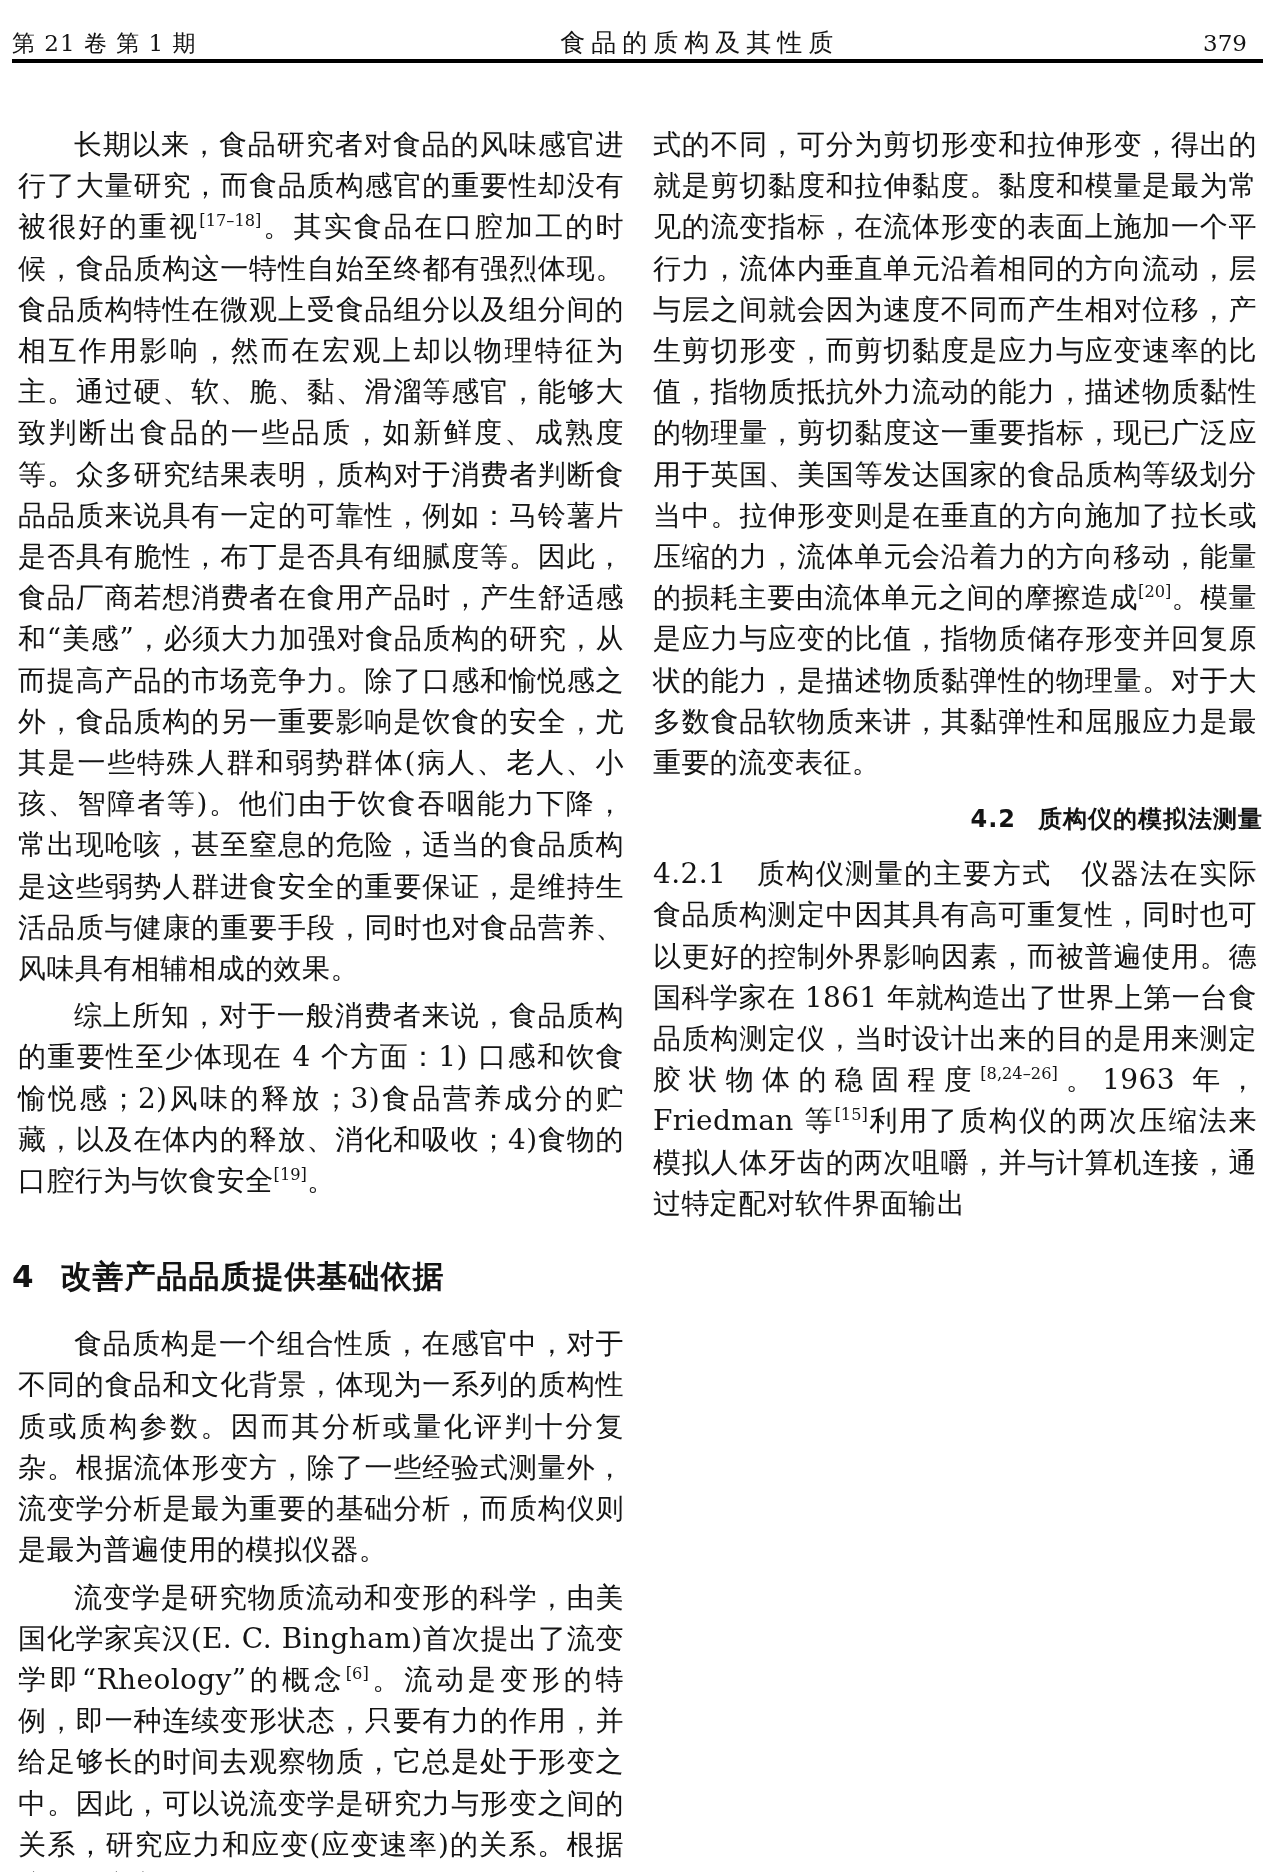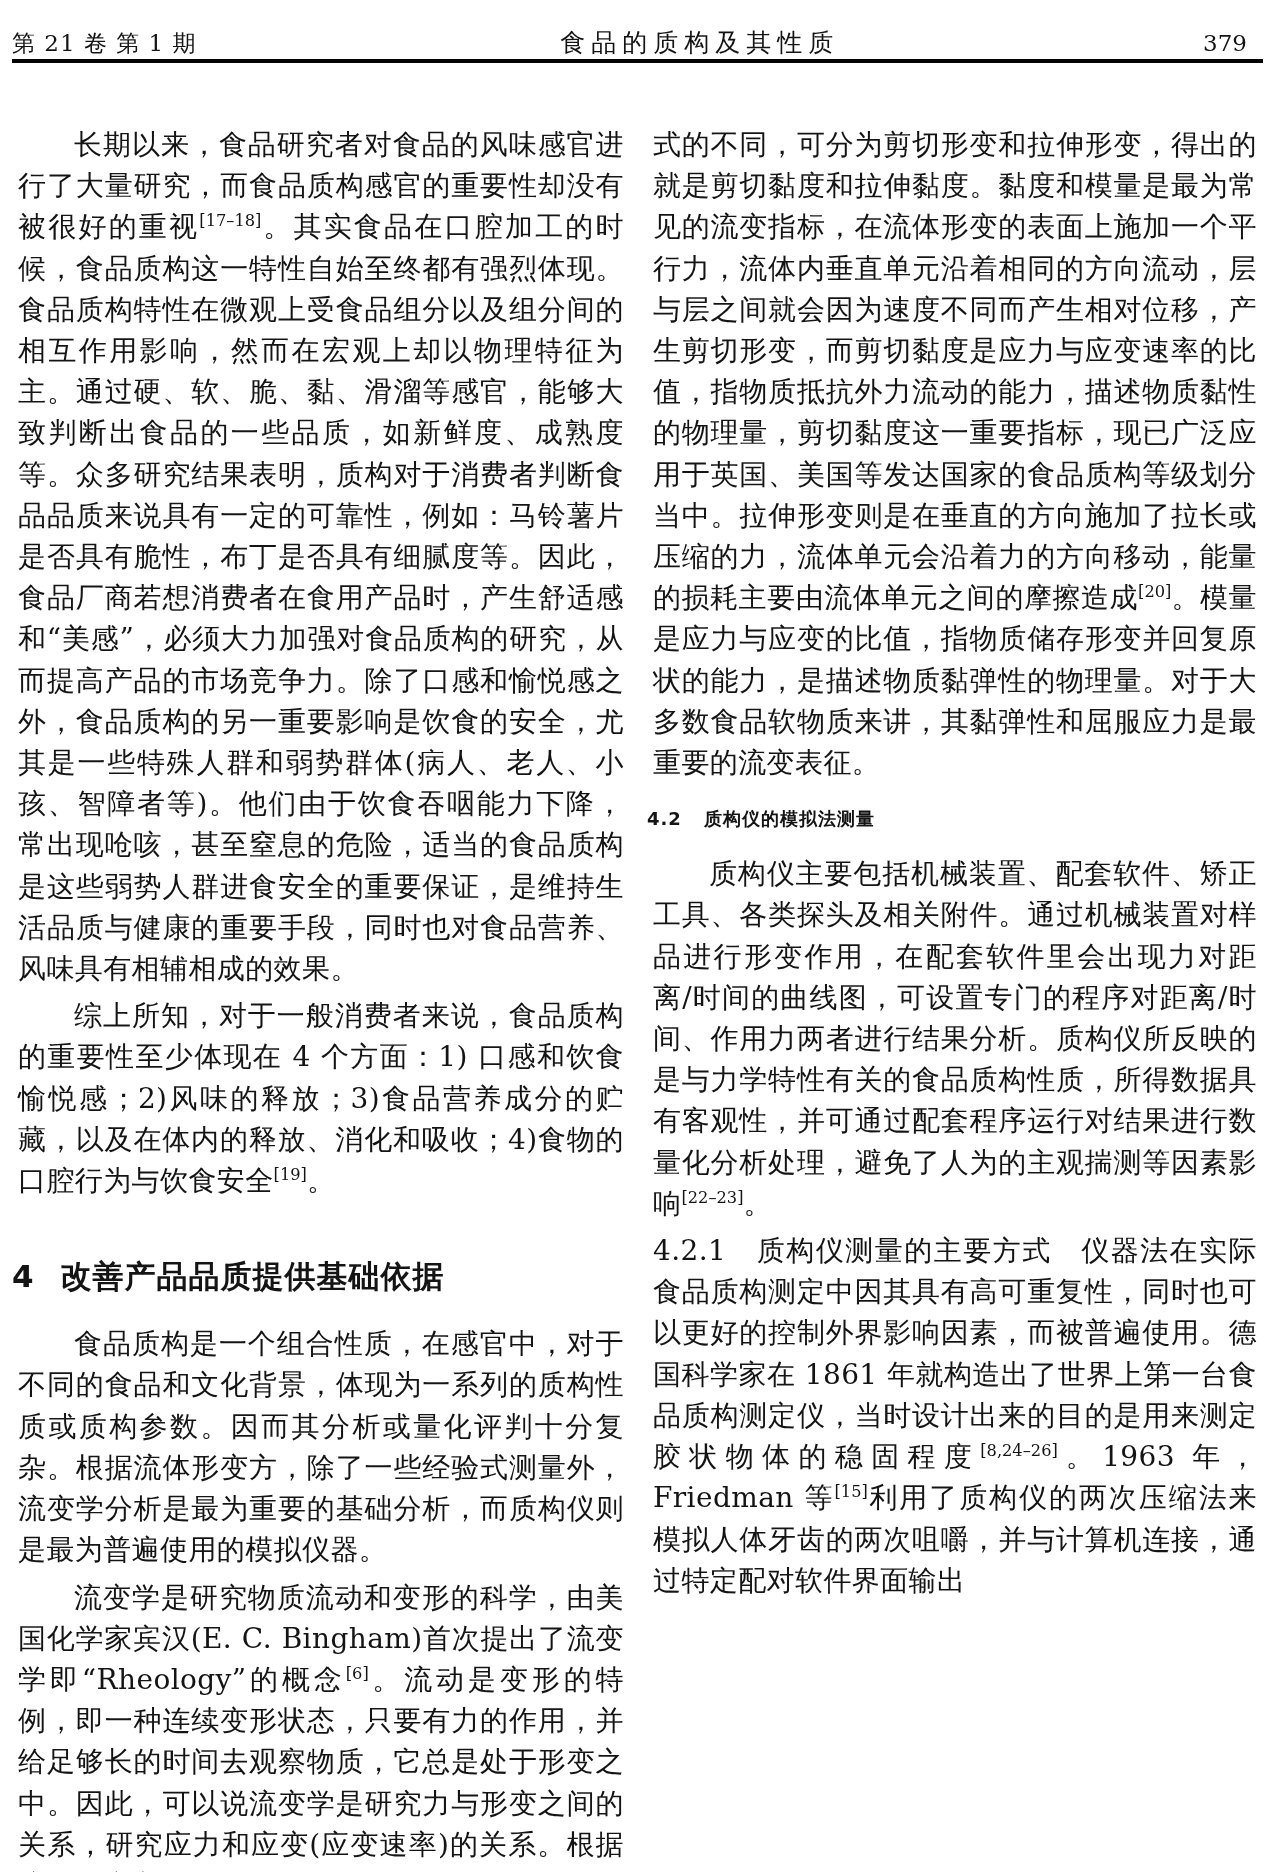--- a/index.html
+++ b/index.html
@@ -69,24 +69,24 @@
     line-height: 46px;
     margin: 52px 0 24px 0;
     text-align: left;
     letter-spacing: 1px;
   }
   .sec-heading .h-num { margin-right: 26px; }
 
   .sub-heading {
     font-family: "DejaVu Sans", "Liberation Sans", sans-serif;
     font-weight: bold;
-    font-size: 18px;
+    font-size: 24px;
     line-height: 44px;
     margin: 8px 0 6px 0;
-    text-align: left;
+    text-align: right;
     letter-spacing: 1px;
   }
   .sub-heading.sub-right { margin: 14px 0 12px 0; }
   .sub-heading .h-num { margin-right: 22px; }
 </style>
 </head>
 <body>
 
 <div class="page">
 
@@ -101,17 +101,16 @@
   <div id="col-left" class="col col-left">
       <p class="para indent">长期以来，食品研究者对食品的风味感官进行了大量研究，而食品质构感官的重要性却没有被很好的重视<sup>[17–18]</sup>。其实食品在口腔加工的时候，食品质构这一特性自始至终都有强烈体现。食品质构特性在微观上受食品组分以及组分间的相互作用影响，然而在宏观上却以物理特征为主。通过硬、软、脆、黏、滑溜等感官，能够大致判断出食品的一些品质，如新鲜度、成熟度等。众多研究结果表明，质构对于消费者判断食品品质来说具有一定的可靠性，例如：马铃薯片是否具有脆性，布丁是否具有细腻度等。因此，食品厂商若想消费者在食用产品时，产生舒适感和“美感”，必须大力加强对食品质构的研究，从而提高产品的市场竞争力。除了口感和愉悦感之外，食品质构的另一重要影响是饮食的安全，尤其是一些特殊人群和弱势群体(病人、老人、小孩、智障者等)。他们由于饮食吞咽能力下降，常出现呛咳，甚至窒息的危险，适当的食品质构是这些弱势人群进食安全的重要保证，是维持生活品质与健康的重要手段，同时也对食品营养、风味具有相辅相成的效果。</p>
       <p class="para indent">综上所知，对于一般消费者来说，食品质构的重要性至少体现在 4 个方面：1)  口感和饮食愉悦感；2)风味的释放；3)食品营养成分的贮藏，以及在体内的释放、消化和吸收；4)食物的口腔行为与饮食安全<sup>[19]</sup>。</p>
       <div class="sec-heading"><span class="h-num">4</span><span class="h-txt">改善产品品质提供基础依据</span></div>
       <p class="para indent">食品质构是一个组合性质，在感官中，对于不同的食品和文化背景，体现为一系列的质构性质或质构参数。因而其分析或量化评判十分复杂。根据流体形变方，除了一些经验式测量外，流变学分析是最为重要的基础分析，而质构仪则是最为普遍使用的模拟仪器。</p>
       <p class="para indent">流变学是研究物质流动和变形的科学，由美国化学家宾汉(E. C. Bingham)首次提出了流变学即“Rheology”的概念<sup>[6]</sup>。流动是变形的特例，即一种连续变形状态，只要有力的作用，并给足够长的时间去观察物质，它总是处于形变之中。因此，可以说流变学是研究力与形变之间的关系，研究应力和应变(应变速率)的关系。根据流体形变方</p>
     </div>
   <div id="col-right" class="col col-right">
       <p class="para">式的不同，可分为剪切形变和拉伸形变，得出的就是剪切黏度和拉伸黏度。黏度和模量是最为常见的流变指标，在流体形变的表面上施加一个平行力，流体内垂直单元沿着相同的方向流动，层与层之间就会因为速度不同而产生相对位移，产生剪切形变，而剪切黏度是应力与应变速率的比值，指物质抵抗外力流动的能力，描述物质黏性的物理量，剪切黏度这一重要指标，现已广泛应用于英国、美国等发达国家的食品质构等级划分当中。拉伸形变则是在垂直的方向施加了拉长或压缩的力，流体单元会沿着力的方向移动，能量的损耗主要由流体单元之间的摩擦造成<sup>[20]</sup>。模量是应力与应变的比值，指物质储存形变并回复原状的能力，是描述物质黏弹性的物理量。对于大多数食品软物质来讲，其黏弹性和屈服应力是最重要的流变表征。</p>
       <div class="sub-heading sub-right"><span class="h-num">4.2</span><span class="h-txt">质构仪的模拟法测量</span></div>
-      <p class="para indent">质构仪主要包括机械装置、配套软件、矫正工具、各类探头及相关附件。通过机械装置对样品进行形变作用，在配套软件里会出现力对距离/时间的曲线图，可设置专门的程序对距离/时间、作用力两者进行结果分析。质构仪所反映的是与力学特性有关的食品质构性质，所得数据具有客观性，并可通过配套程序运行对结果进行数量化分析处理，避免了人为的主观揣测等因素影响<sup>[22–23]</sup>。</p>
       <p class="para">4.2.1　质构仪测量的主要方式　仪器法在实际食品质构测定中因其具有高可重复性，同时也可以更好的控制外界影响因素，而被普遍使用。德国科学家在 1861 年就构造出了世界上第一台食品质构测定仪，当时设计出来的目的是用来测定胶状物体的稳固程度<sup>[8,24–26]</sup>。1963 年，Friedman 等<sup>[15]</sup>利用了质构仪的两次压缩法来模拟人体牙齿的两次咀嚼，并与计算机连接，通过特定配对软件界面输出</p>
     </div>
 
 </div>
 
 </body></html>

